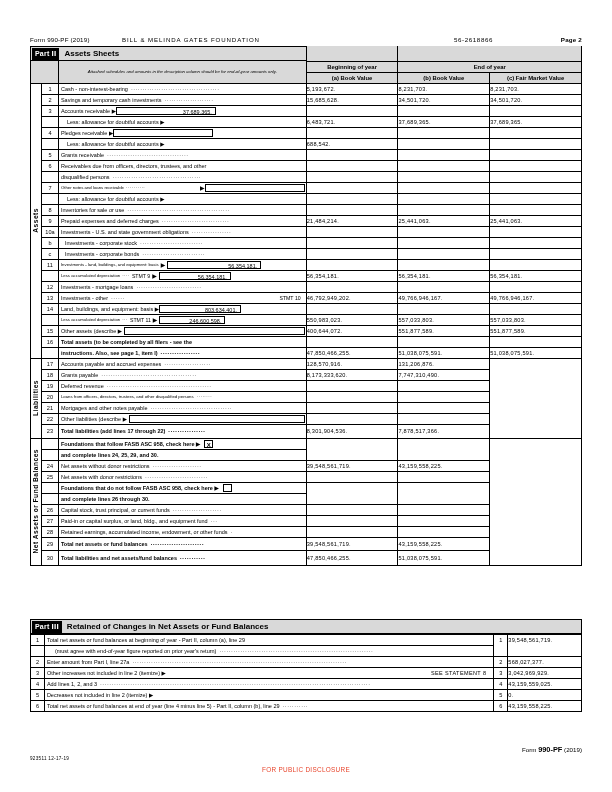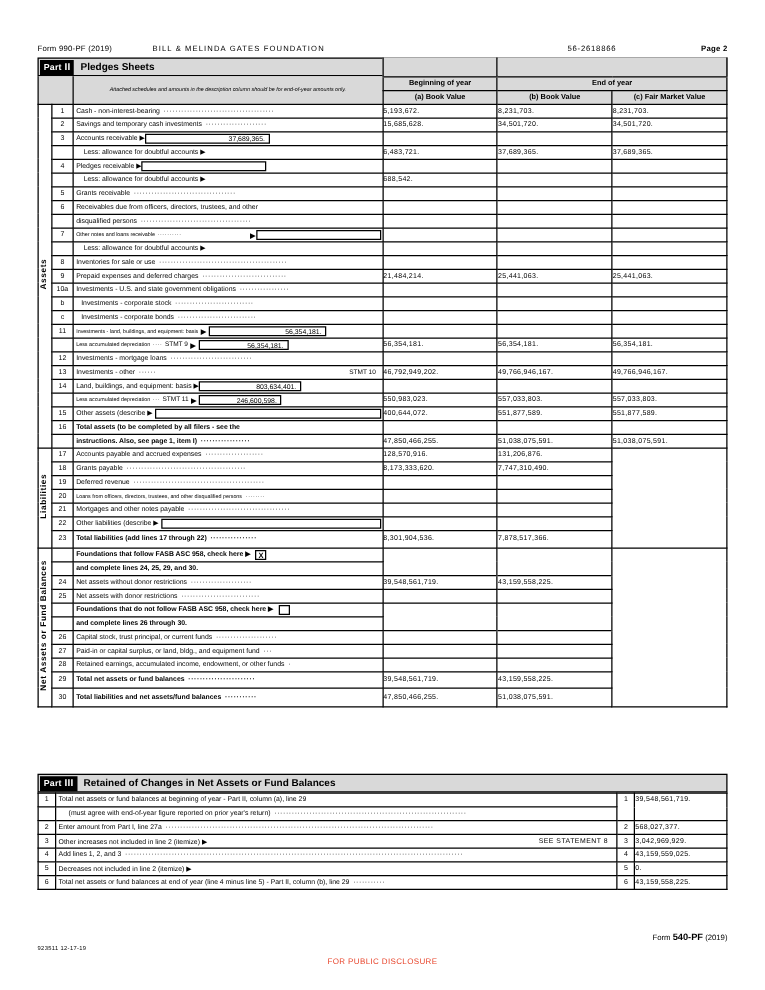--- a/index.html
+++ b/index.html
@@ -108,21 +108,21 @@
     <div class="entity">BILL &amp; MELINDA GATES FOUNDATION</div>
     <div class="ein">56-2618866</div>
     <div class="pg">Page 2</div>
   </div>
 
   <div class="partband" style="top:46px;">
     <div class="pt">
       <span>Part</span>
       <span class="num">II</span>
     </div>
-    <div class="ttl">Pledges Sheets</div>
+    <div class="ttl">Assets Sheets</div>
   </div>
 
   <table class="main" style="left:30px; top:46px; width:552px;">
     <colgroup>
       <col style="width:11px">
       <col style="width:17px">
       <col style="width:248px">
       <col style="width:92px">
       <col style="width:92px">
       <col style="width:92px">
@@ -790,19 +790,19 @@
             </div>
       </td>
       <td class="p3lbl">6</td>
       <td class="amt">43,159,558,225.</td>
     </tr>
   </tbody>
     </table>
 
   <div class="footer-right">
     <span>Form</span>
-    <b>540-PF</b>
+    <b>990-PF</b>
     <span>(2019)</span>
   </div>
   <div class="footer-left">923511  12-17-19</div>
   <div class="disclosure">FOR PUBLIC DISCLOSURE</div>
 
 </div>
 
 </body></html>

